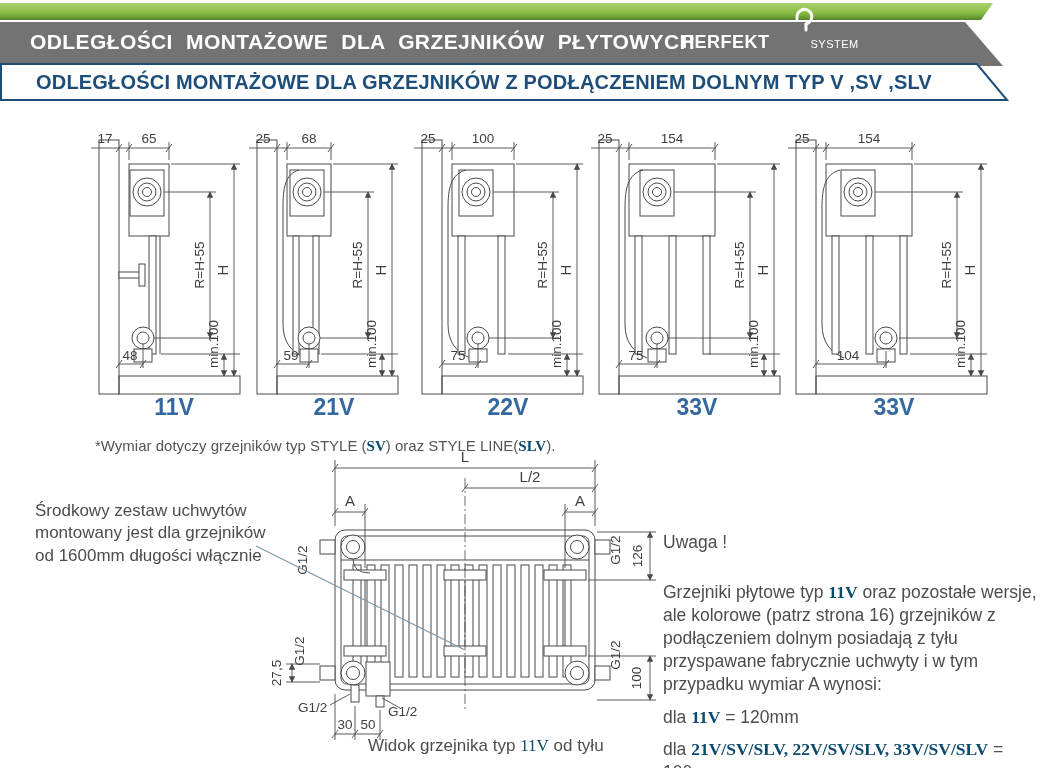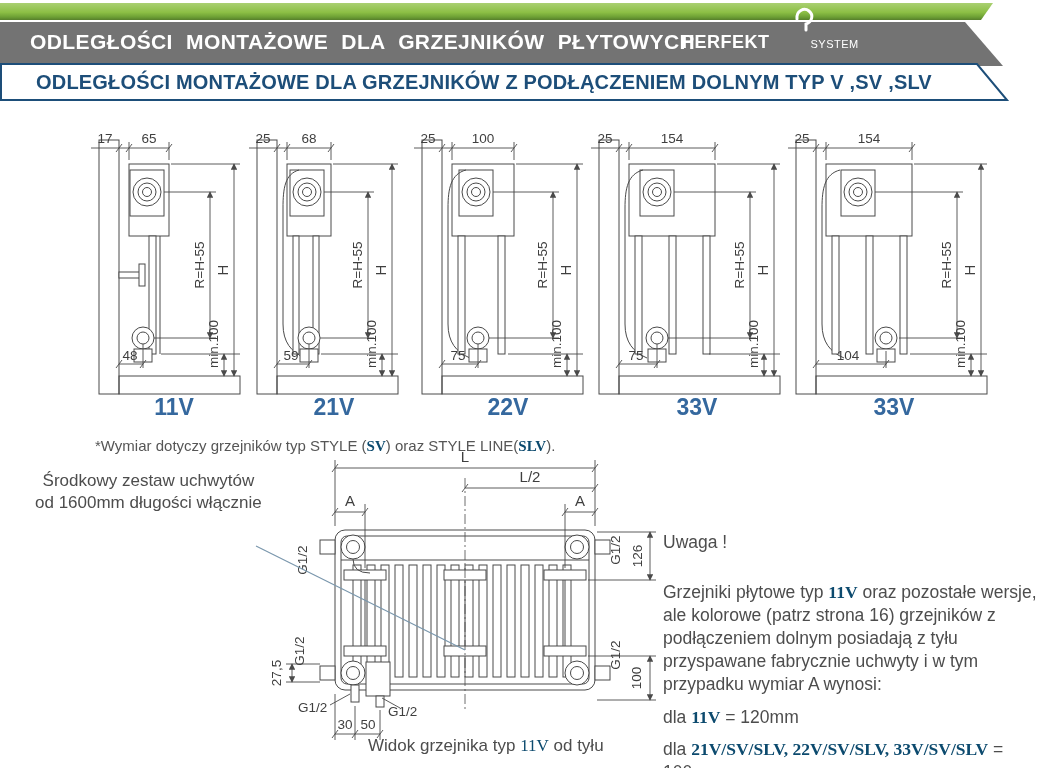--- a/index.html
+++ b/index.html
@@ -25,21 +25,21 @@
   .diagram{position:absolute;}
   .dt{font:13.5px "Liberation Sans",sans-serif;fill:#3f3f3f;}
   .dth{font:15px "Liberation Sans",sans-serif;fill:#3f3f3f;}
   .typ{font:bold 23px "Liberation Sans",sans-serif;fill:#35689e;}
   .ln{stroke:#4a4a4a;fill:none;stroke-width:1;}
   .lnf{stroke:#4a4a4a;fill:#fff;stroke-width:1;}
   .dim{stroke:#4a4a4a;stroke-width:.9;fill:none;}
   .cdash{stroke:#4a4a4a;stroke-width:.8;fill:none;stroke-dasharray:10 3 2 3;}
   .ldr{stroke:#7a97ad;stroke-width:1.2;fill:none;}
   #footnote{position:absolute;left:95px;top:437px;font-size:15px;color:#565656;}
-  #leftnote{position:absolute;left:35px;top:470px;font-size:17px;color:#4d4d4d;line-height:1.32;text-align:center;}
+  #leftnote{position:absolute;left:35px;top:500px;font-size:17px;color:#4d4d4d;line-height:1.32;}
   #caption{position:absolute;left:368px;top:736px;font-size:17px;color:#4d4d4d;text-align:right;}
   #notice{position:absolute;left:663px;top:531px;width:378px;font-size:17.5px;color:#4d4d4d;line-height:1.32;}
   #notice .ttl{margin-bottom:27px;}
   #notice .dla{margin-top:9px;}
   .bl{color:#0c4a6e;font-weight:bold;font-family:Liberation Serif, serif;}
 </style>
 </head>
 <body>
 
 <div id="page">
@@ -321,20 +321,21 @@
       <path d="M31,256l6,-8M101,256l6,-8" class="dim"></path>
       <text class="dt" x="66" y="248" text-anchor="middle">104</text>
     </g>
     <text class="typ" x="112" y="303" text-anchor="middle">33V</text>
   </svg>
 
   <div id="footnote"><span>*Wymiar dotyczy grzejników typ STYLE (</span><span class="bl">SV</span><span>) oraz STYLE LINE(</span><span class="bl">SLV</span><span>).</span></div>
 
   <div id="leftnote">
     <div>Środkowy zestaw uchwytów</div>
+    <div>montowany jest dla grzejników</div>
     <div>od 1600mm długości włącznie</div>
   </div>
 
   <svg class="diagram" style="left:250px;top:448px;" width="415" height="315" viewBox="0 0 415 315">
     <defs>
       <marker id="arB" viewBox="0 0 10 10" refX="9" refY="5" markerWidth="9" markerHeight="7" orient="auto-start-reverse">
           <path d="M0,0L10,5L0,10Z" fill="#4a4a4a"></path>
         </marker>
     </defs>
     <g>

